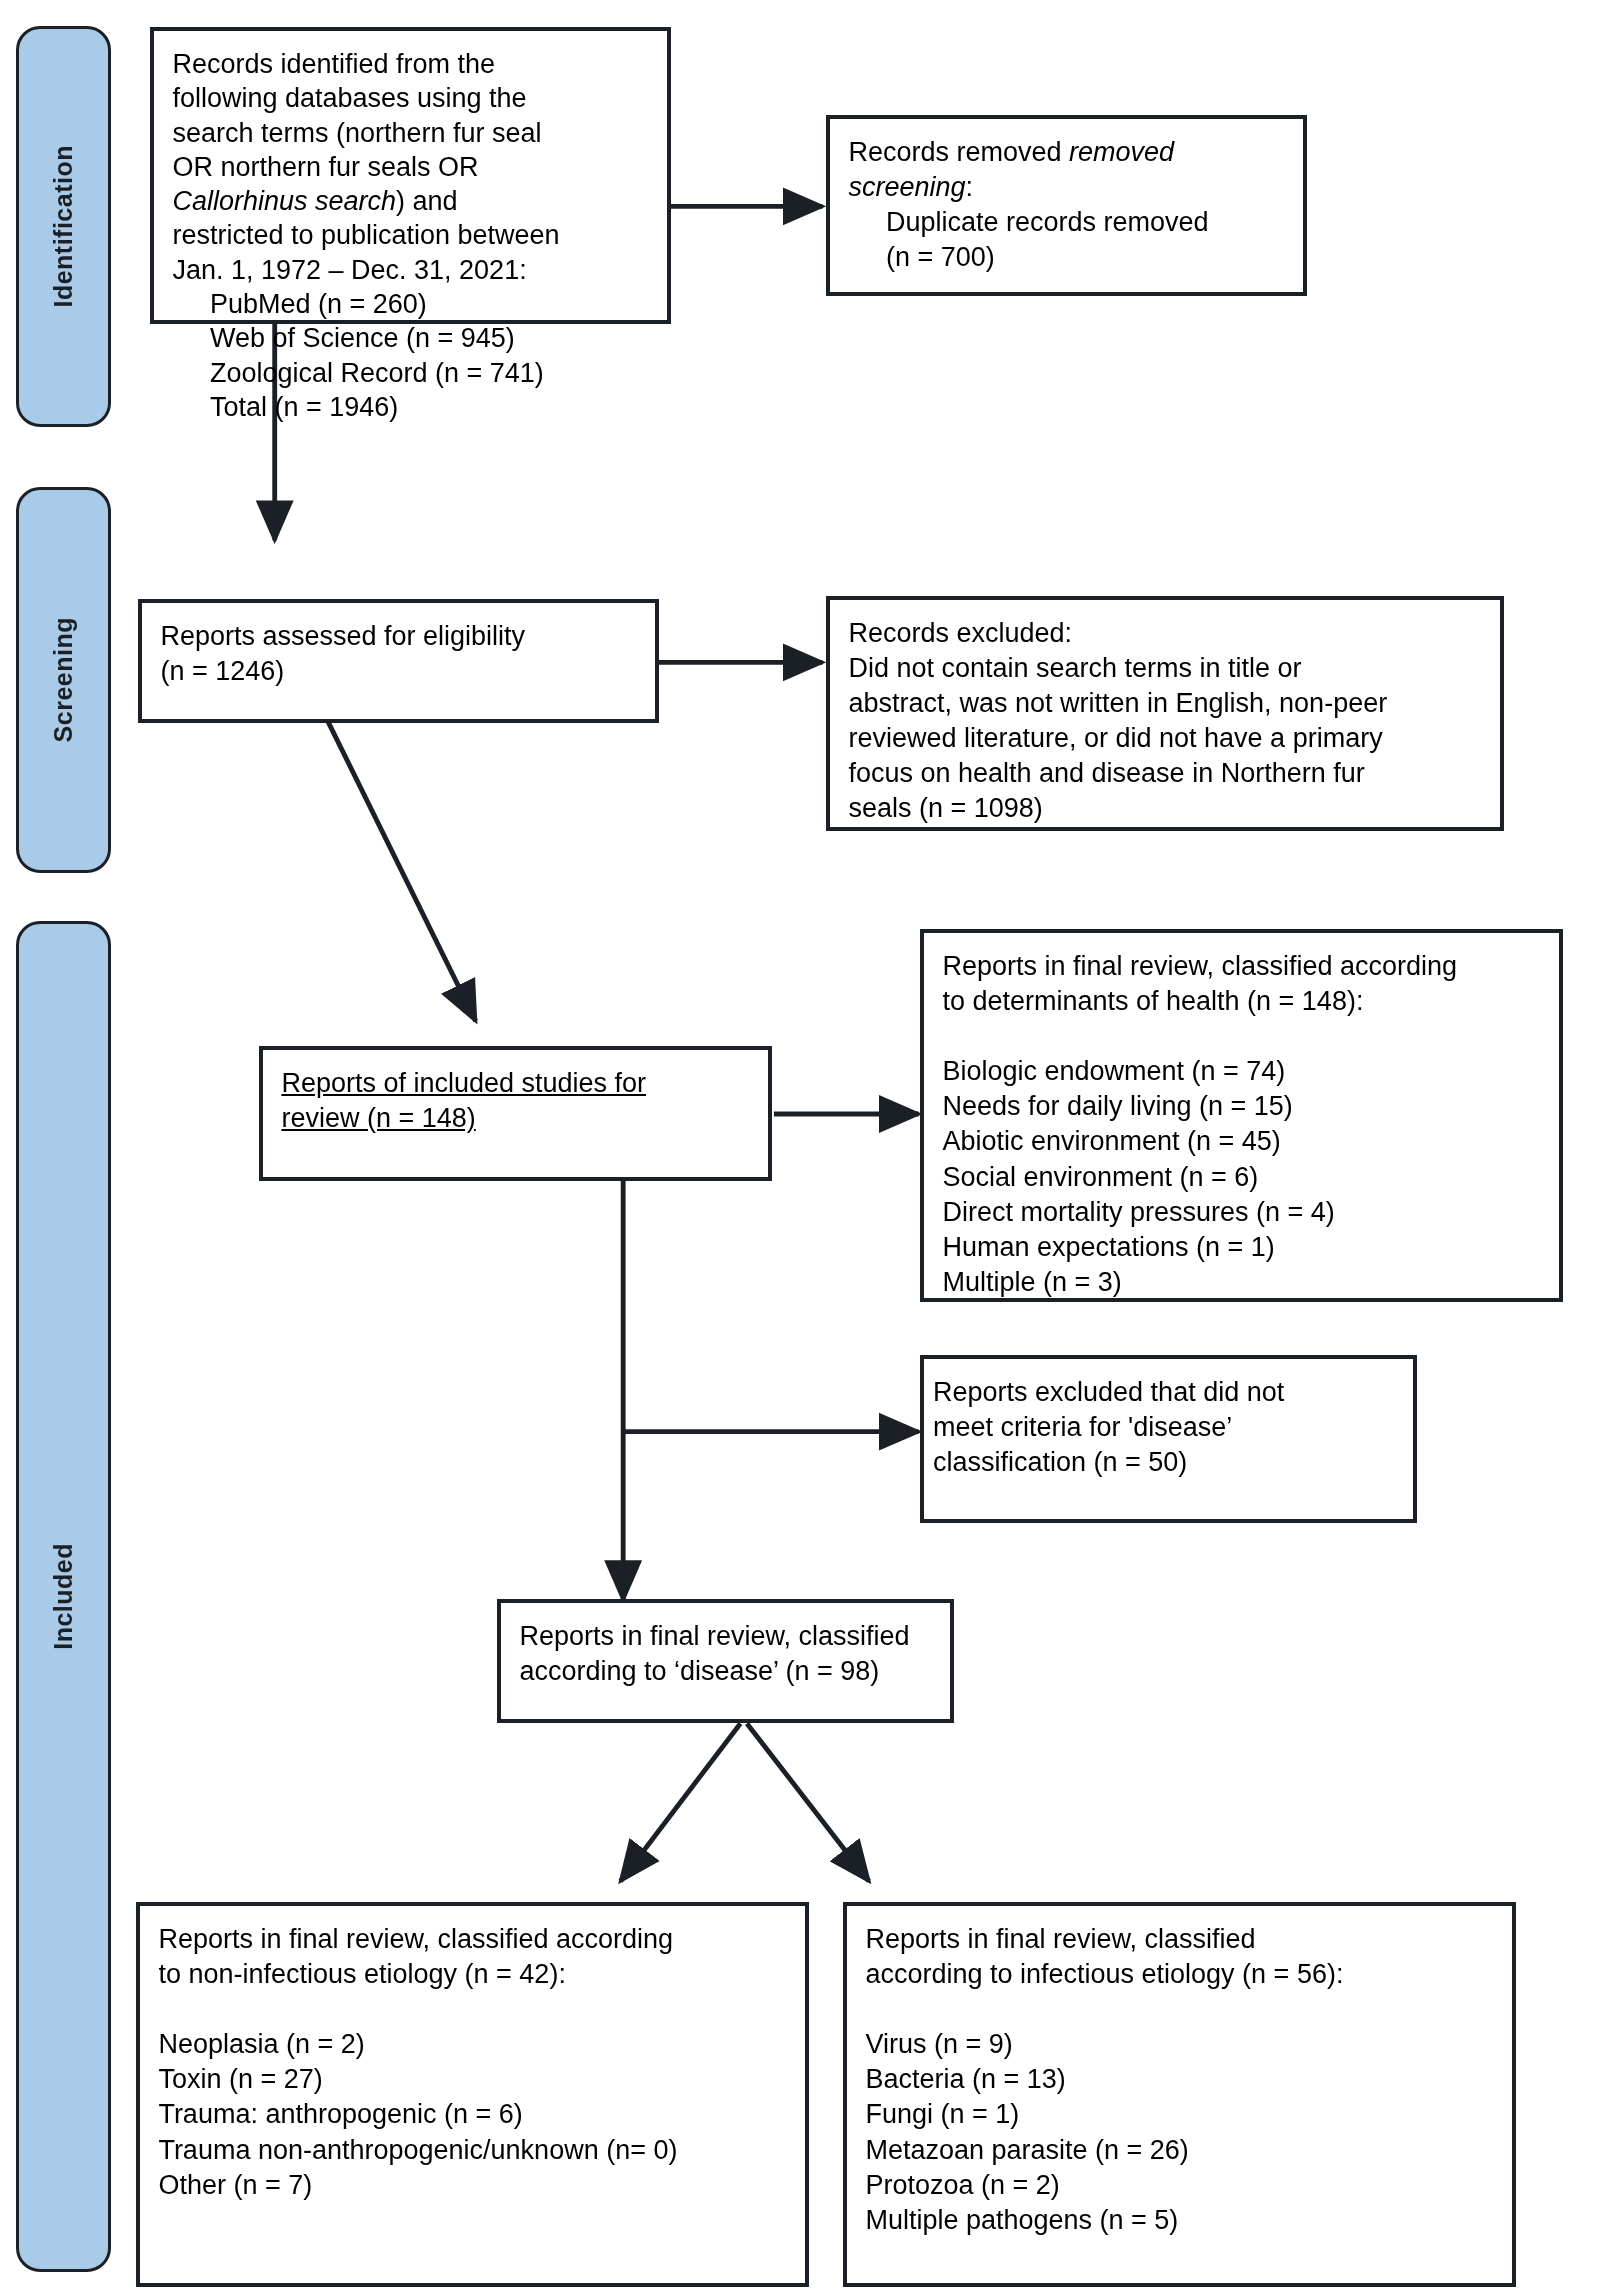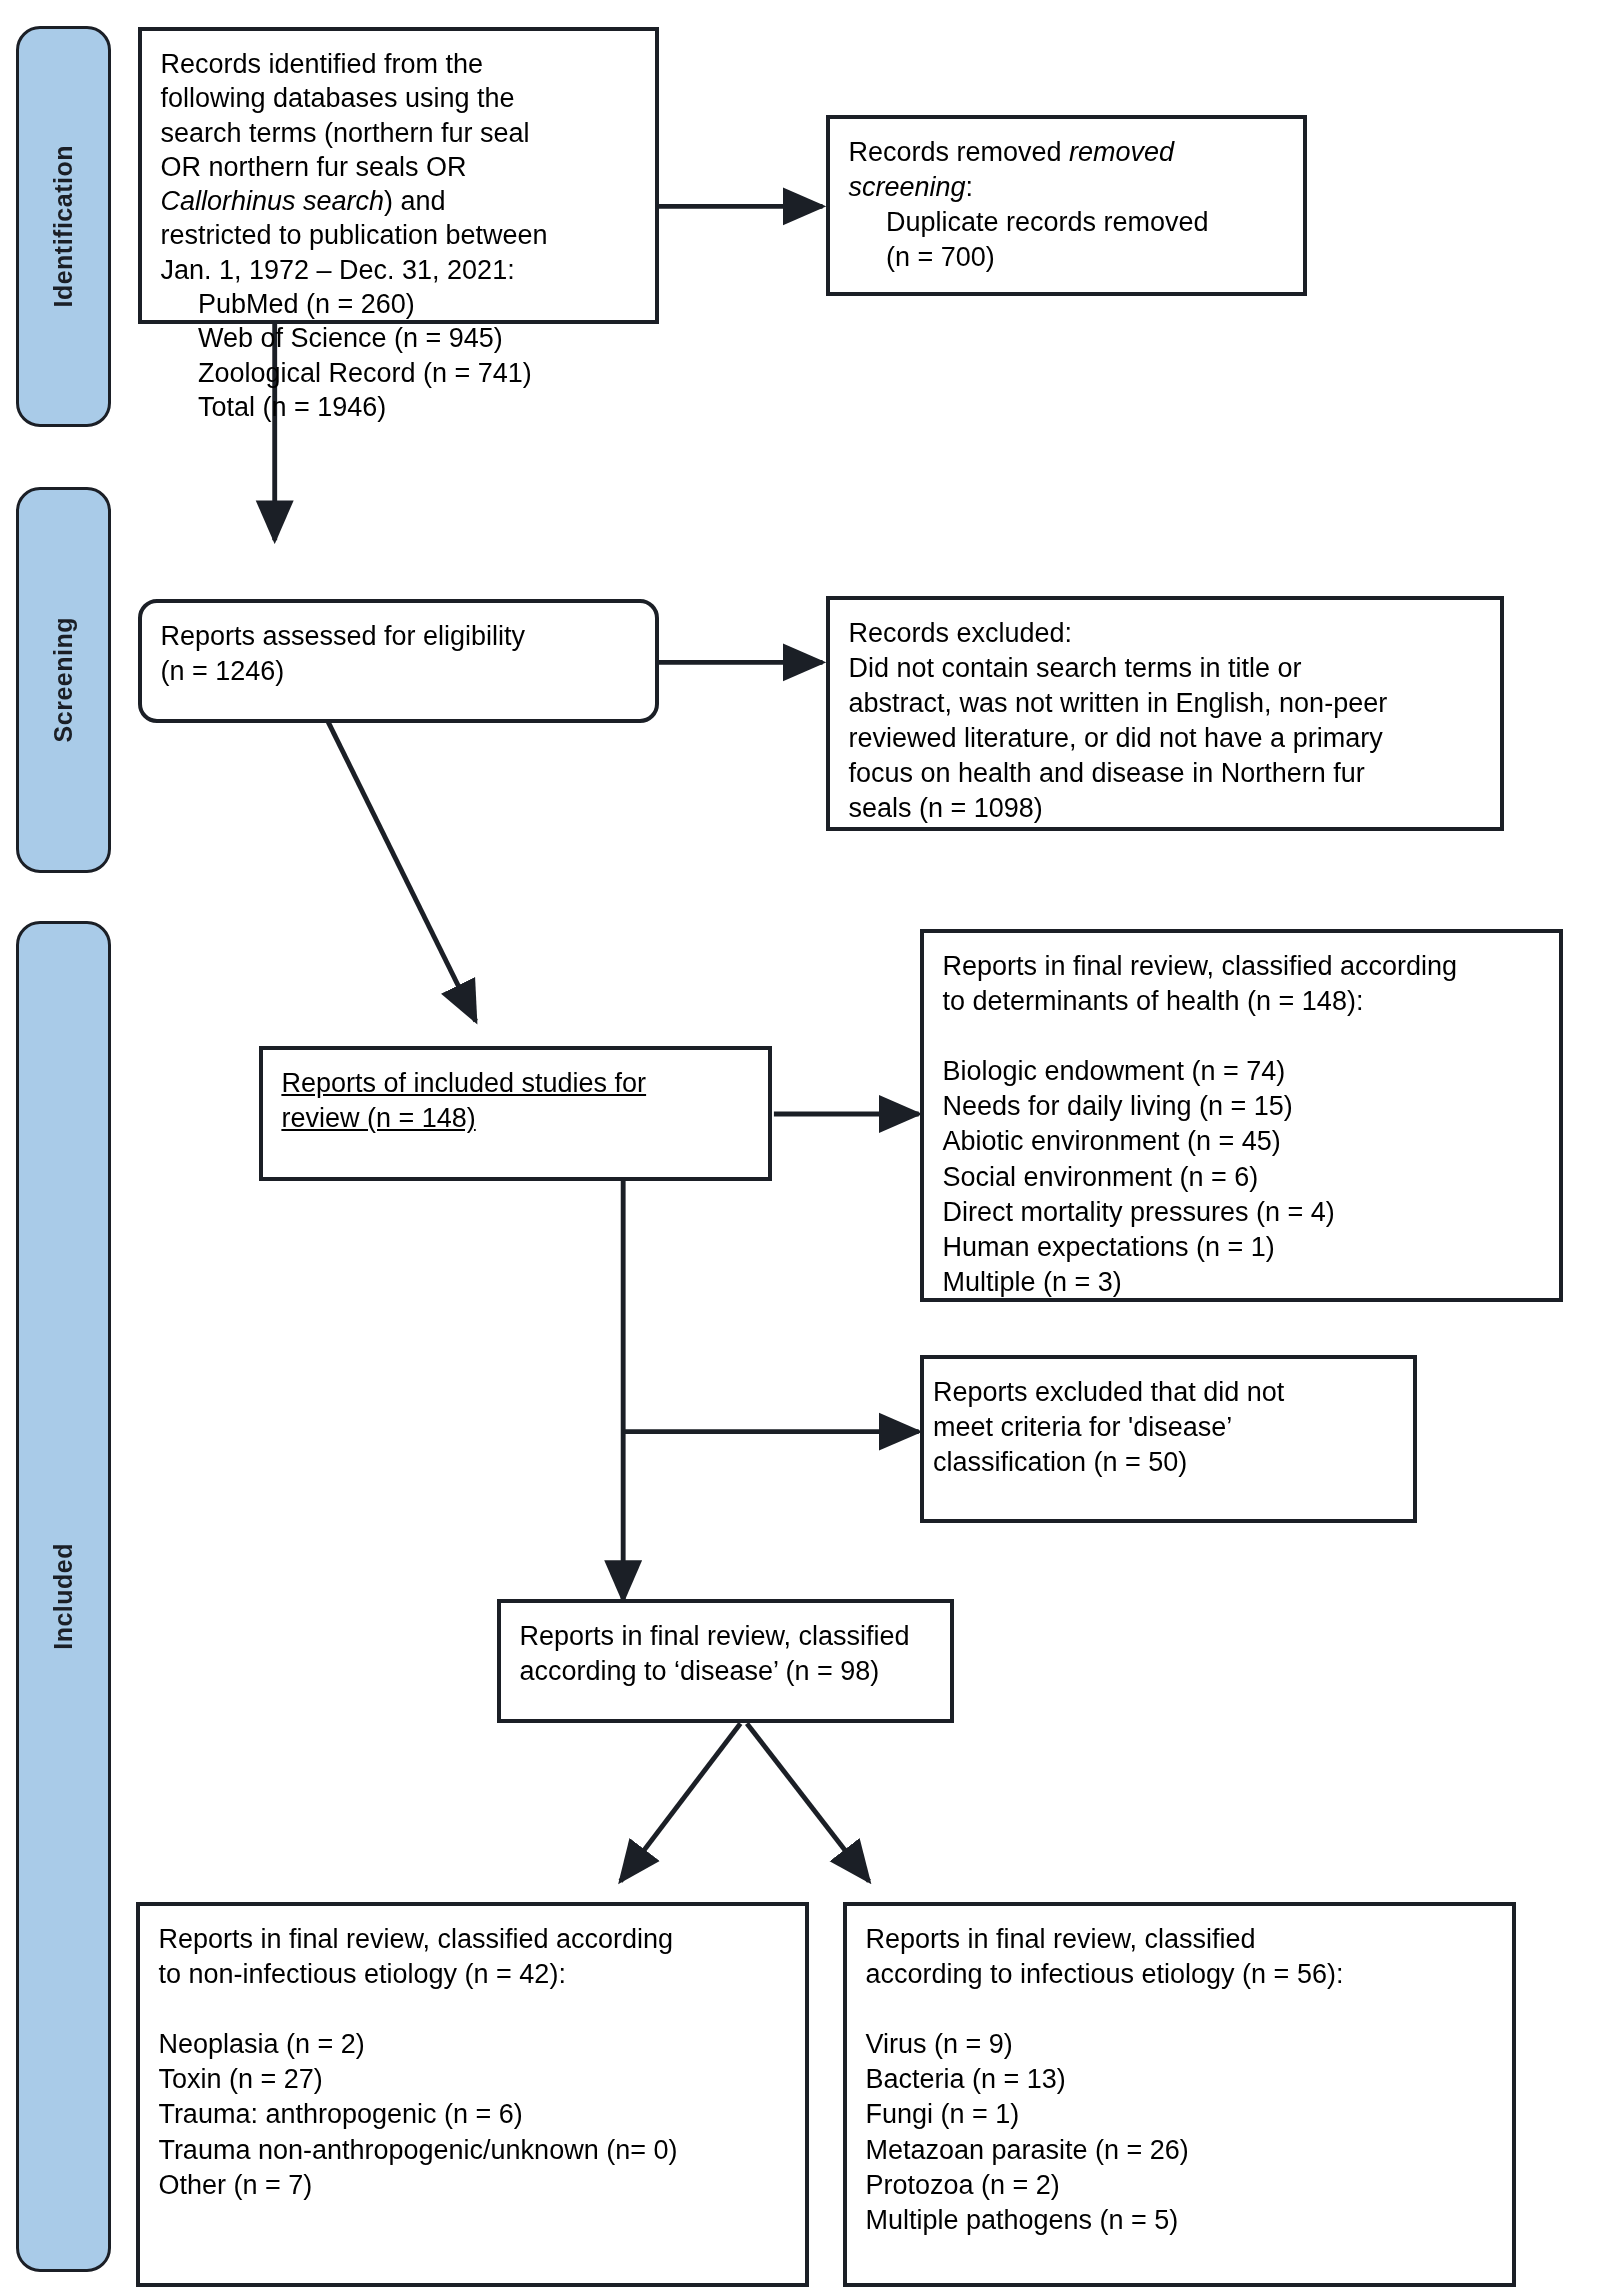--- a/index.html
+++ b/index.html
@@ -102,42 +102,42 @@
   </div>
 
   <div class="phase-bar" style="left:16px; top:487px; width:95px; height:386px;">
     <span class="phase-label">Screening</span>
   </div>
 
   <div class="phase-bar" style="left:16px; top:921px; width:95px; height:1351px;">
     <span class="phase-label">Included</span>
   </div>
 
-  <div class="flow-box" style="left:138px; top:27px; width:521px; height:297px;">
+  <div class="flow-box" style="left:150px; top:27px; width:521px; height:297px;">
     <div class="box-text tight">Records identified from the
 following databases using the
 search terms (northern fur seal
 OR northern fur seals OR
 <i class="ital">Callorhinus</i> <i class="ital">search</i>) and
 restricted to publication between
 Jan. 1, 1972 – Dec. 31, 2021:
      PubMed (n = 260)
      Web of Science (n = 945)
      Zoological Record (n = 741)
      Total (n = 1946)</div>
   </div>
 
   <div class="flow-box" style="left:826px; top:115px; width:481px; height:181px;">
     <div class="box-text">Records removed <i class="ital">removed</i>
 <i class="ital">screening</i>:
      Duplicate records removed
      (n = 700)</div>
   </div>
 
-  <div class="flow-box" style="left:138px; top:599px; width:521px; height:124px;border-radius:19px;">
+  <div class="flow-box" style="left:138px; top:599px; width:521px; height:124px;">
     <div class="box-text">Reports assessed for eligibility
 (n = 1246)</div>
   </div>
 
   <div class="flow-box" style="left:826px; top:552px; width:678px; height:235px;margin-top:44px;">
     <div class="box-text">Records excluded:
 Did not contain search terms in title or
 abstract, was not written in English, non-peer
 reviewed literature, or did not have a primary
 focus on health and disease in Northern fur

